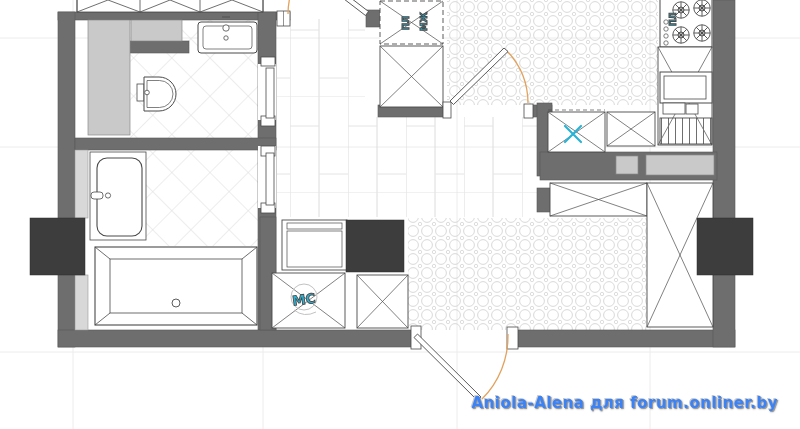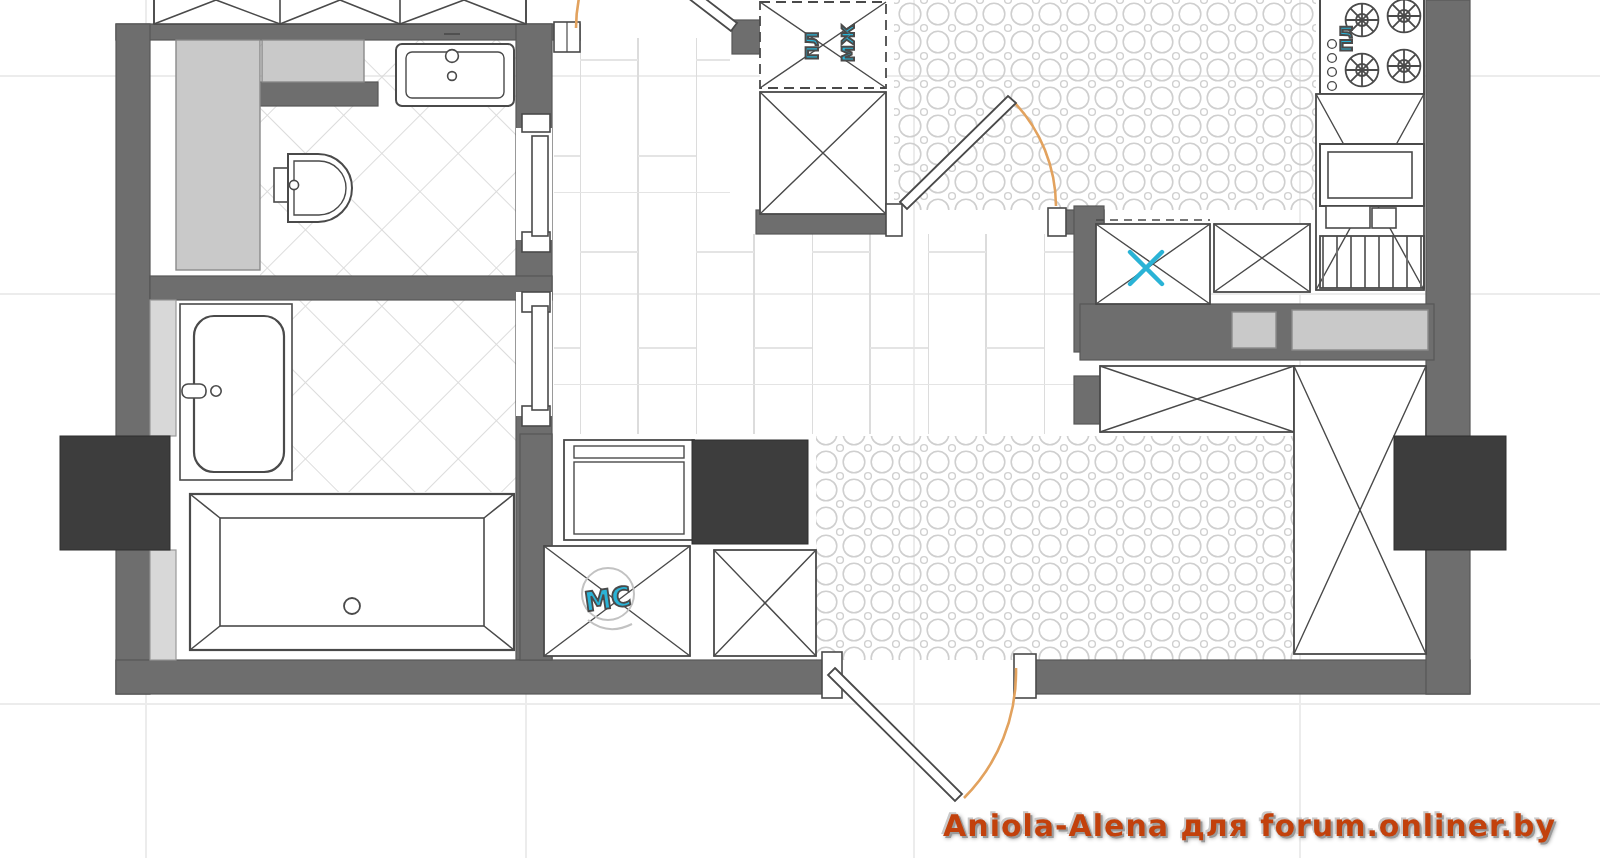--- a/index.html
+++ b/index.html
@@ -1,21 +1,21 @@
 <!DOCTYPE html>
 <html><head>
 <meta charset="utf-8">
 <style>
   html,body{margin:0;padding:0;background:#fff;width:800px;height:429px;overflow:hidden;}
   #stage{position:relative;width:800px;height:429px;font-family:"DejaVu Sans",sans-serif;}
   #plan-svg{position:absolute;left:0;top:0;}
   .watermark{
-    position:absolute;right:22px;top:404px;
+    position:absolute;right:22px;top:394px;
     font-family:"DejaVu Sans",sans-serif;font-weight:bold;font-size:15px;
-    color:#c2410c;letter-spacing:.5px;
+    color:#3b82f6;letter-spacing:.5px;
     text-shadow:1px 1px 0 #9a9a9a,-1px -1px 0 #c9c9c9,1px 1px 2px #8b8b8b;
     white-space:nowrap;user-select:none;
   }
   .lbl-cyan{fill:#2ab3d6;font-family:"DejaVu Sans",sans-serif;font-weight:bold;}
 </style>
 </head>
 <body>
 
 <div id="stage">
 <svg id="plan-svg" width="800" height="429" viewBox="0 0 800 429">

